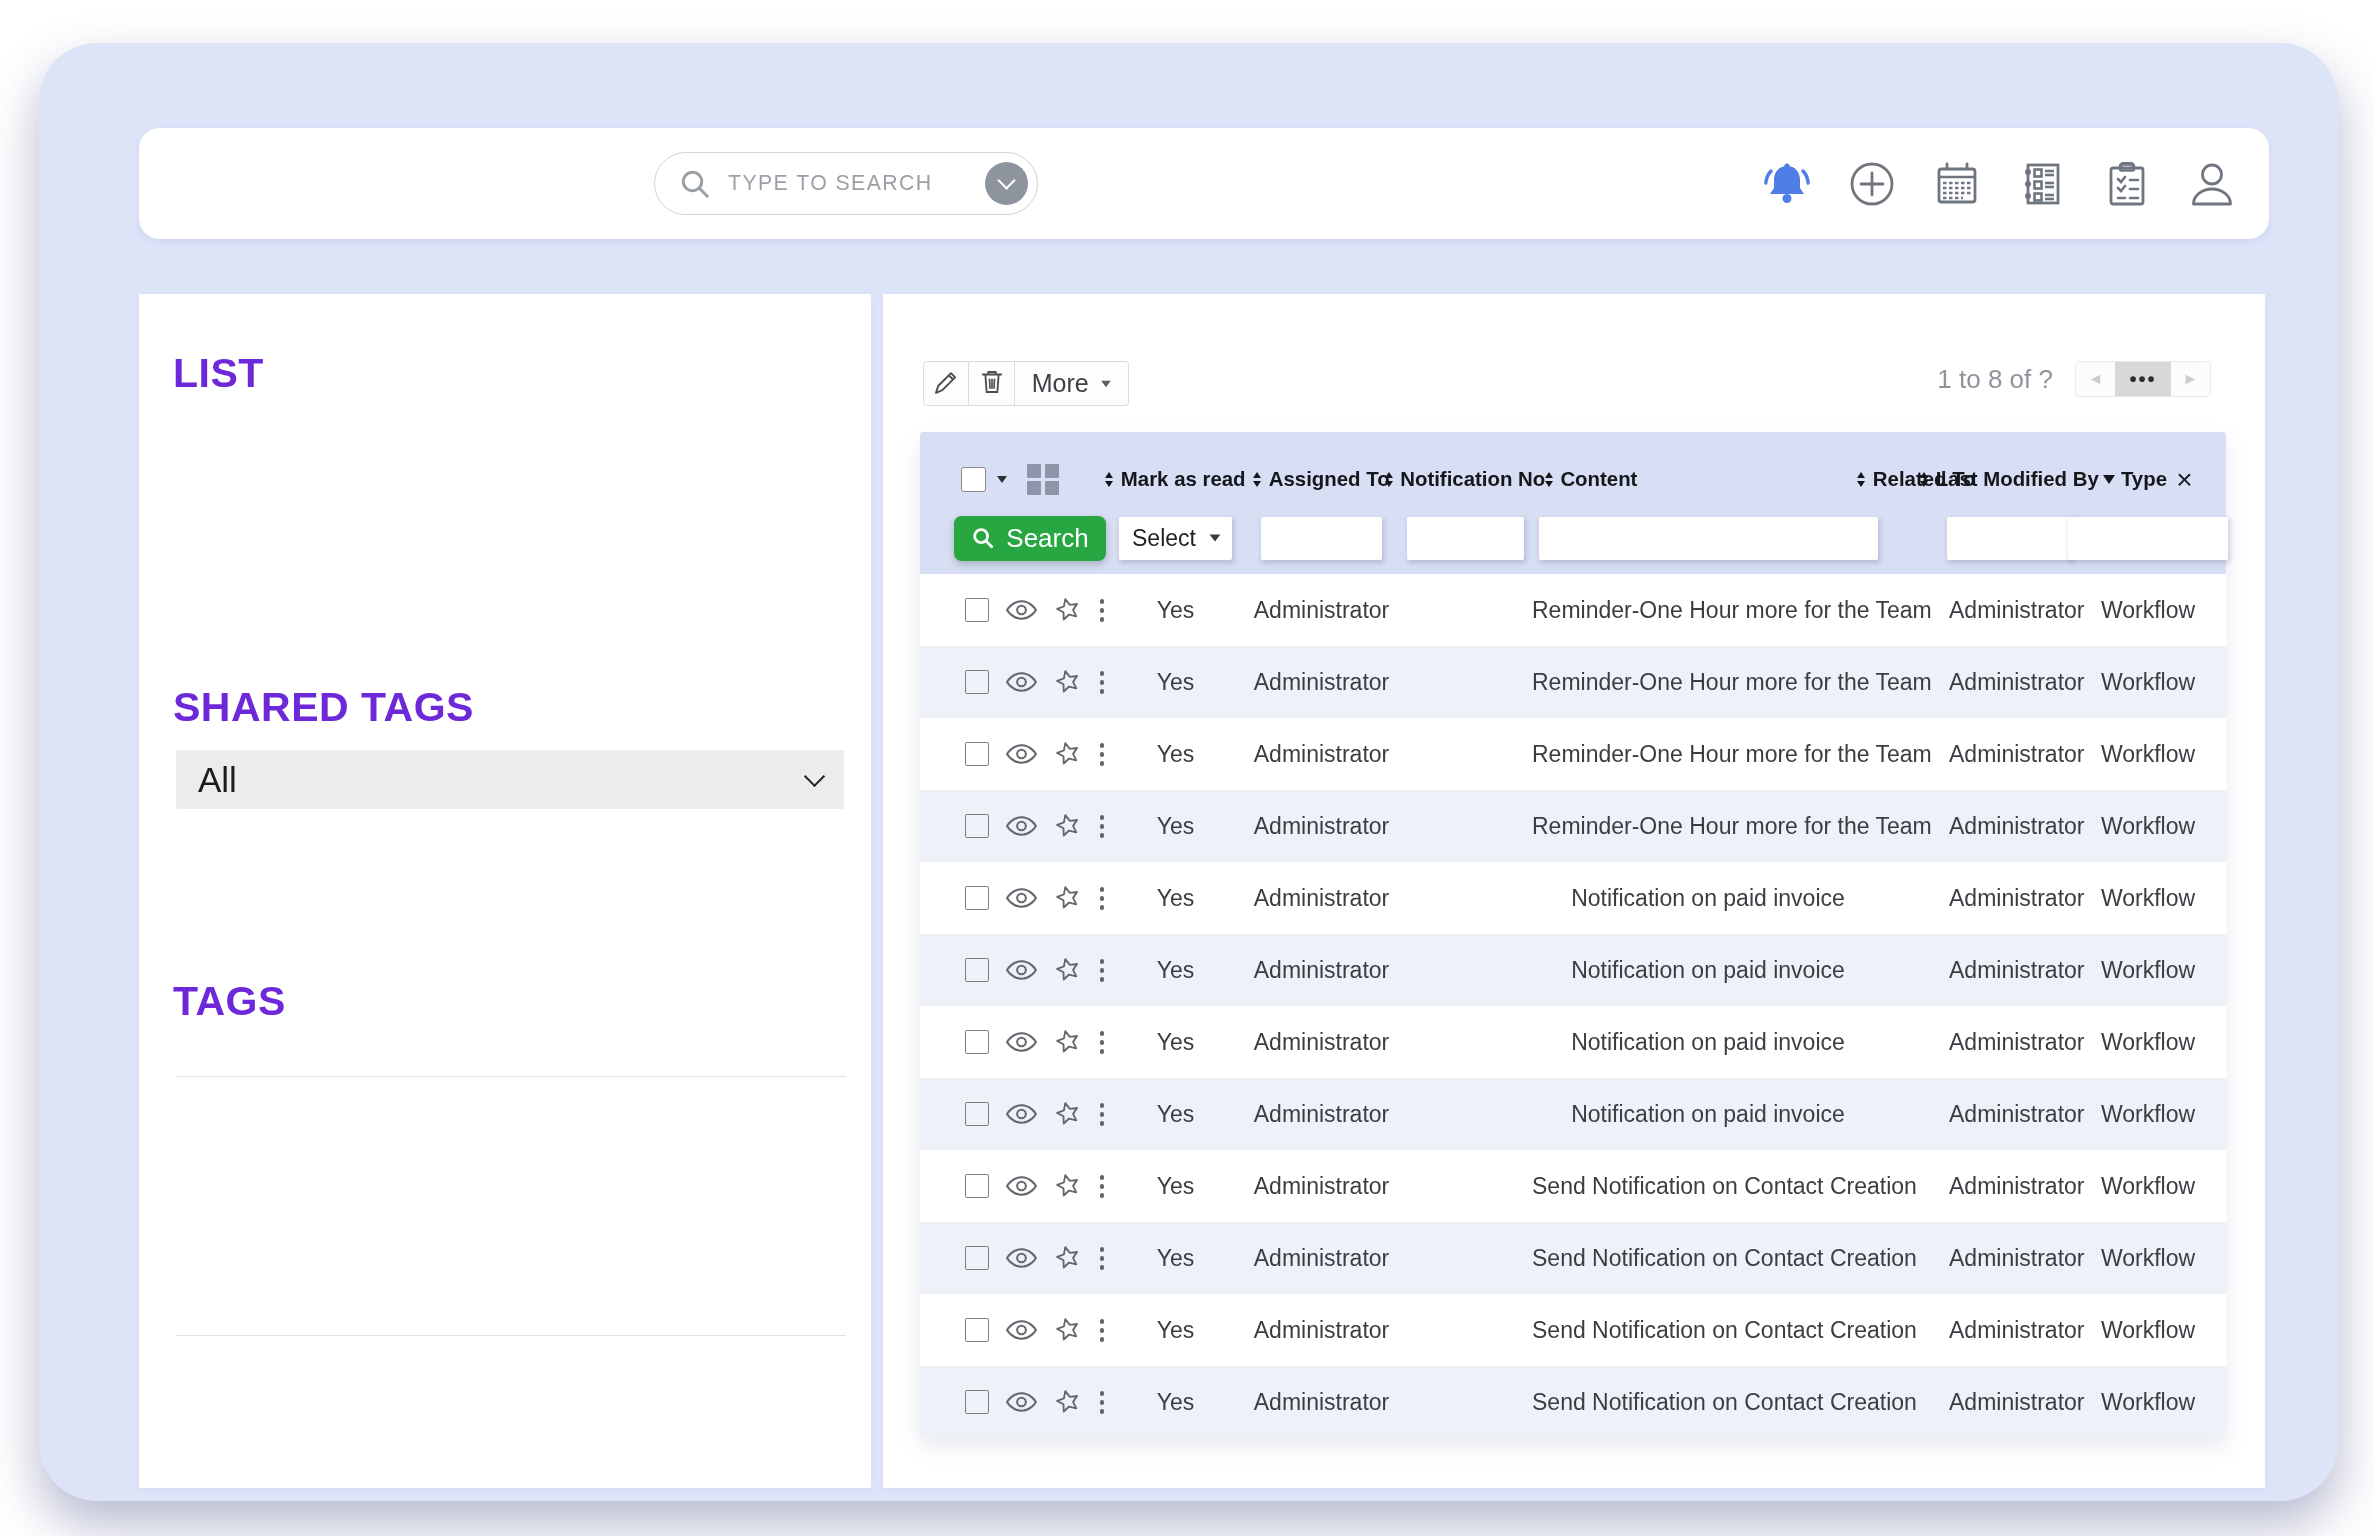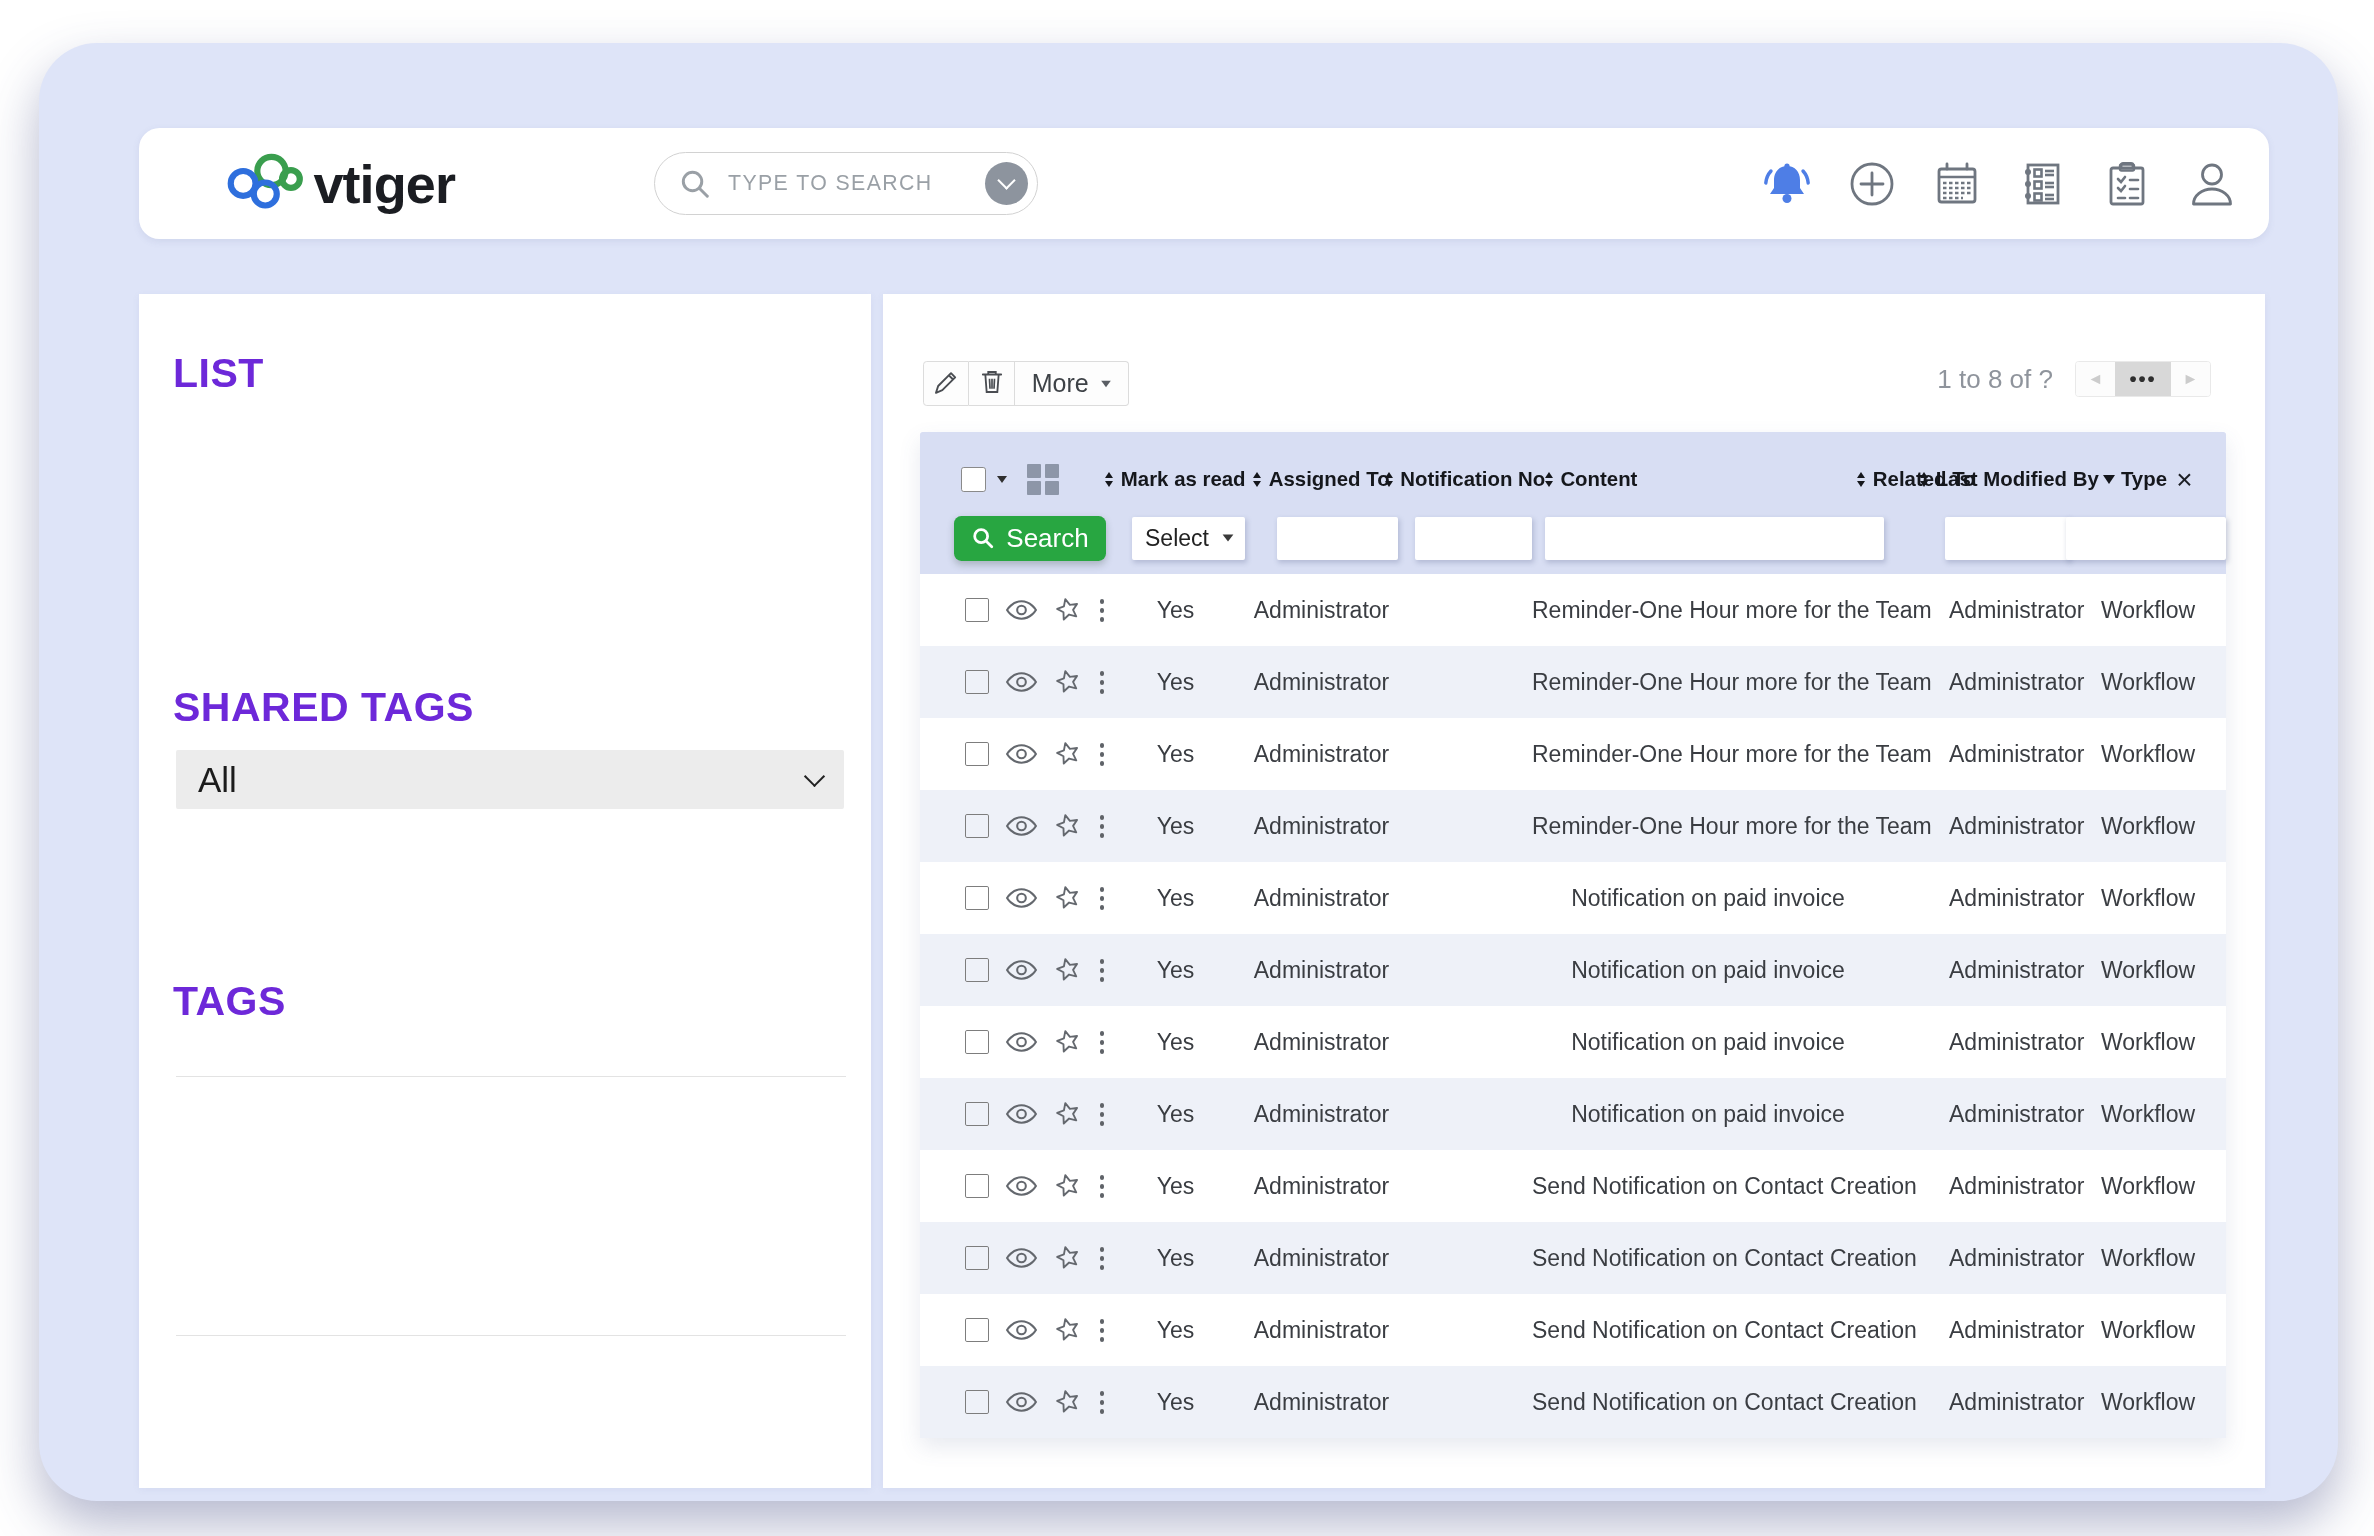--- a/index.html
+++ b/index.html
@@ -77,21 +77,21 @@
   .sort .down{border-top:6.5px solid #15171c;}
   .desc-tri{width:0;height:0;border-left:6.5px solid transparent;border-right:6.5px solid transparent;
     border-top:9.3px solid #15171c;display:inline-block;margin-right:5.6px;}
   .close-x{font-size:28px;font-weight:normal;color:#1c1e24;margin-left:9.3px;cursor:pointer;line-height:1;}
   .hdr-tools{display:flex;align-items:center;padding-left:41px;gap:11px;}
   .cb{width:25px;height:25px;border:1.9px solid #8a8a8a;border-radius:2.8px;background:#fff;box-sizing:border-box;cursor:pointer;}
   .cb-caret{width:0;height:0;border-left:5.6px solid transparent;border-right:5.6px solid transparent;
     border-top:7.4px solid #2f2f2f;cursor:pointer;}
   .grid-ico{display:inline-grid;grid-template-columns:14px 14px;grid-template-rows:14px 14px;gap:3.7px;margin-left:9.3px;cursor:pointer;}
   .grid-ico b{background:#8d96a8;border-radius:0.9px;}
-  .fcell{display:flex;justify-content:flex-end;align-items:center;}
+  .fcell{display:flex;justify-content:center;align-items:center;}
   .fcell.left{justify-content:flex-start;padding-left:34px;}
   .search-btn{width:172px;height:45px;background:#28a641;border:none;border-radius:7.4px;color:#fff;font-size:26px;
     display:flex;align-items:center;justify-content:center;gap:11px;cursor:pointer;
     box-shadow:0 3.7px 7.4px rgba(40,60,50,0.25);font-family:"Liberation Sans",sans-serif;}
   .fselect{width:113px;height:43px;background:#fff;display:flex;align-items:center;padding:0 11px 0 13px;
     box-sizing:border-box;cursor:pointer;box-shadow:1.9px 2.8px 5.6px rgba(100,110,150,0.30);border-radius:1.9px;}
   .fselect .val{flex:1;font-size:23px;color:#222;}
   .fselect .caret-down{border-top-color:#3a3a3a;transform:scale(0.9);}
   .finput{height:43px;border:none;outline:none;background:#fff;box-shadow:1.9px 2.8px 5.6px rgba(100,110,150,0.30);
     border-radius:1.9px;font-size:22px;color:#333;padding:0 9.3px;box-sizing:border-box;font-family:"Liberation Sans",sans-serif;}
@@ -107,31 +107,20 @@
   .kebab b{width:4.6px;height:4.6px;border-radius:50%;background:#5f6368;}
 </style>
 </head>
 <body>
 
 <div class="stage">
   <div class="bg-band"></div>
   <div class="app-frame">
 
     <header class="topbar">
-      <div class="brand">
-        <span>
-          <svg width="85" height="67" viewBox="0 0 96 74" fill="none">
-            <circle cx="57" cy="24" r="16" stroke="#3a9e4e" stroke-width="7"></circle>
-            <circle cx="79" cy="33" r="10" stroke="#3a9e4e" stroke-width="7"></circle>
-            <circle cx="25" cy="38" r="14" stroke="#2e6fdd" stroke-width="7"></circle>
-            <circle cx="50" cy="50" r="13" stroke="#2e6fdd" stroke-width="7"></circle>
-          </svg>
-        </span>
-        <span class="brand-text">vtiger</span>
-      </div>
 
       <div class="gsearch">
         <span style="margin-right:15px;display:flex;">
           <svg width="32" height="32" viewBox="0 0 26 26" fill="none">
             <circle cx="11" cy="11" r="7.5" stroke="#9aa0a6" stroke-width="2.4"></circle>
             <line x1="16.5" y1="16.5" x2="23" y2="23" stroke="#9aa0a6" stroke-width="2.4" stroke-linecap="round"></line>
           </svg>
         </span>
         <input type="text" placeholder="TYPE TO SEARCH" style="">
         <button class="circle-btn">

